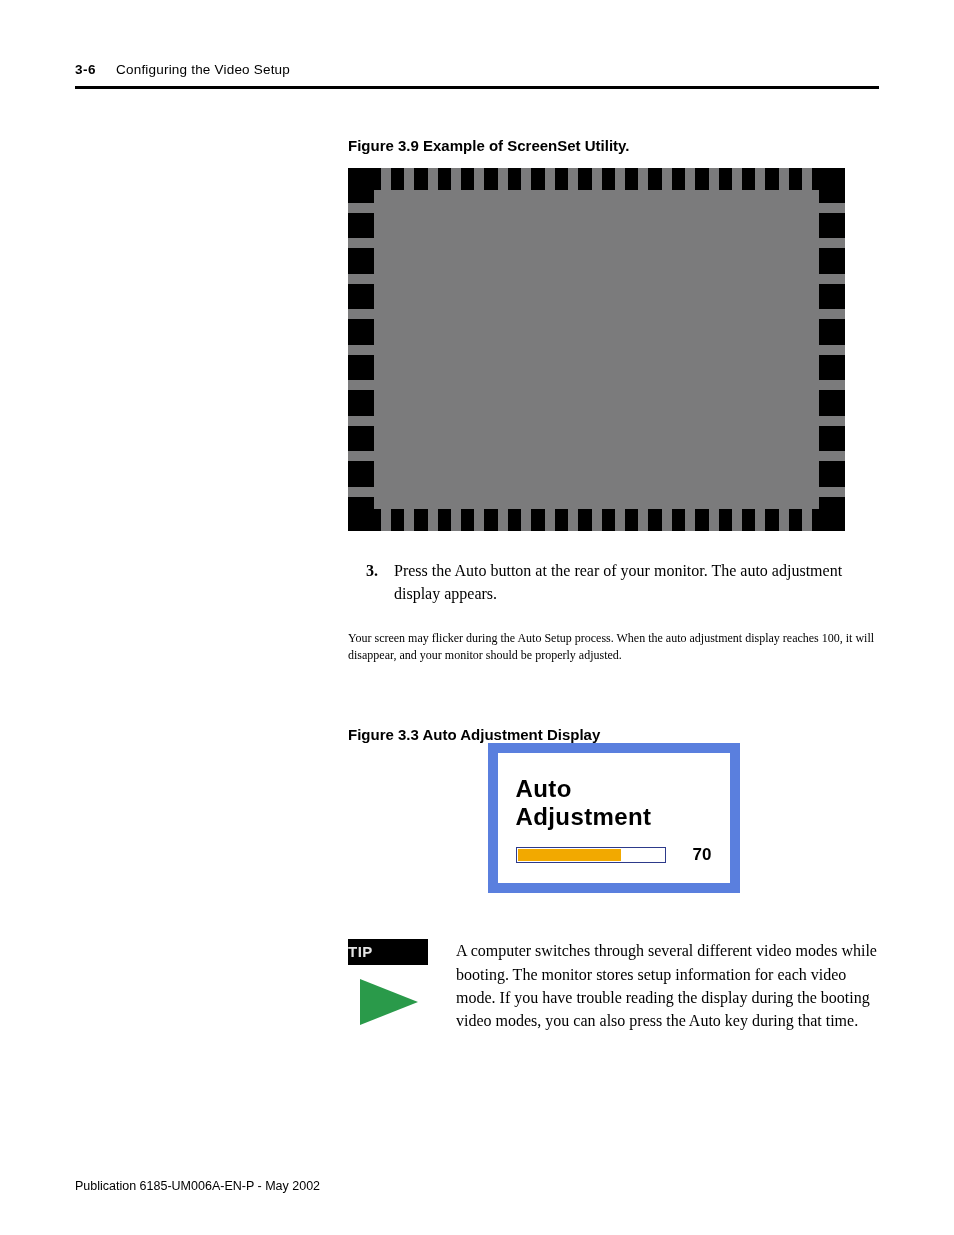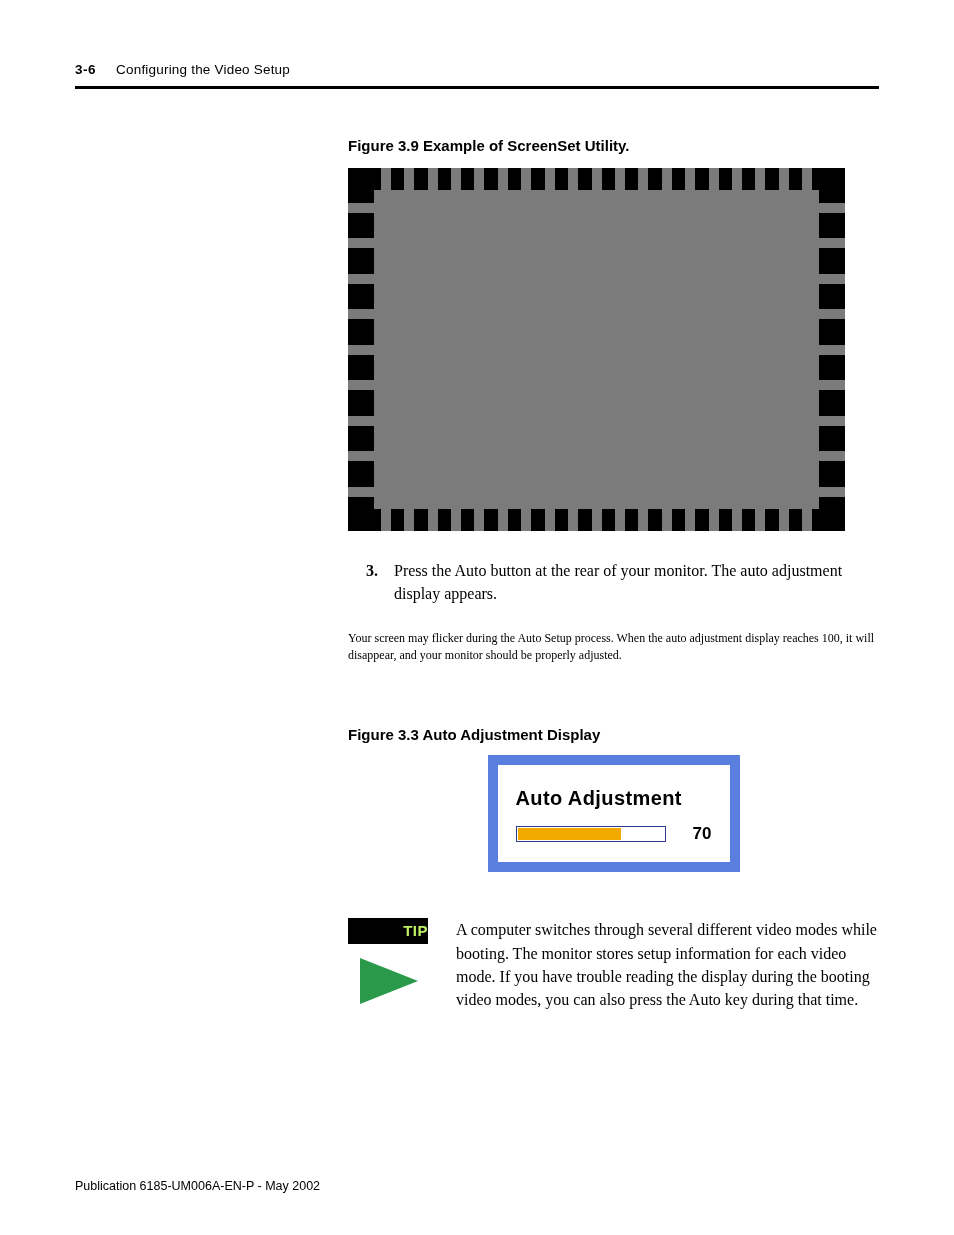--- a/index.html
+++ b/index.html
@@ -71,36 +71,36 @@
     margin-top: 24px;
     font-family: Georgia, 'Times New Roman', serif;
     font-size: 12px;
     line-height: 1.45;
   }
   .fig33-block { margin-top: 62px; }
   .fig33-caption {
     font-family: Arial, Helvetica, sans-serif;
     font-weight: bold;
     font-size: 15px;
-    margin-bottom: 12px;
+    margin-bottom: 0;
   }
   .auto-adj-wrap {
     display: flex;
     justify-content: center;
   }
   .auto-adj {
     width: 252px;
     border: 10px solid #5a7fde;
     background: #fff;
     padding: 22px 18px 18px 18px;
   }
   .auto-adj .title {
     font-family: Verdana, Arial, sans-serif;
     font-weight: 600;
-    font-size: 20px;
+    font-size: 24px;
     letter-spacing: 0.4px;
     margin-bottom: 14px;
   }
   .auto-adj .row {
     display: flex;
     align-items: center;
     gap: 14px;
   }
   .auto-adj .bar {
     position: relative;
@@ -122,25 +122,25 @@
   }
   .tip-block {
     margin-top: 46px;
     display: flex;
     gap: 28px;
     align-items: flex-start;
   }
   .tip-left { width: 80px; flex: 0 0 80px; }
   .tip-badge {
     background: #000;
-    color: #bef264;
+    color: #e5e5e5;
     font-family: Arial, Helvetica, sans-serif;
     font-weight: bold;
     font-size: 15px;
-    text-align: right;
+    text-align: left;
     padding: 4px 0 5px 0;
     letter-spacing: 0.5px;
   }
   .tip-arrow {
     margin: 14px 0 0 12px;
   }
   .tip-text {
     font-family: Georgia, 'Times New Roman', serif;
     font-size: 16px;
     line-height: 1.45;

